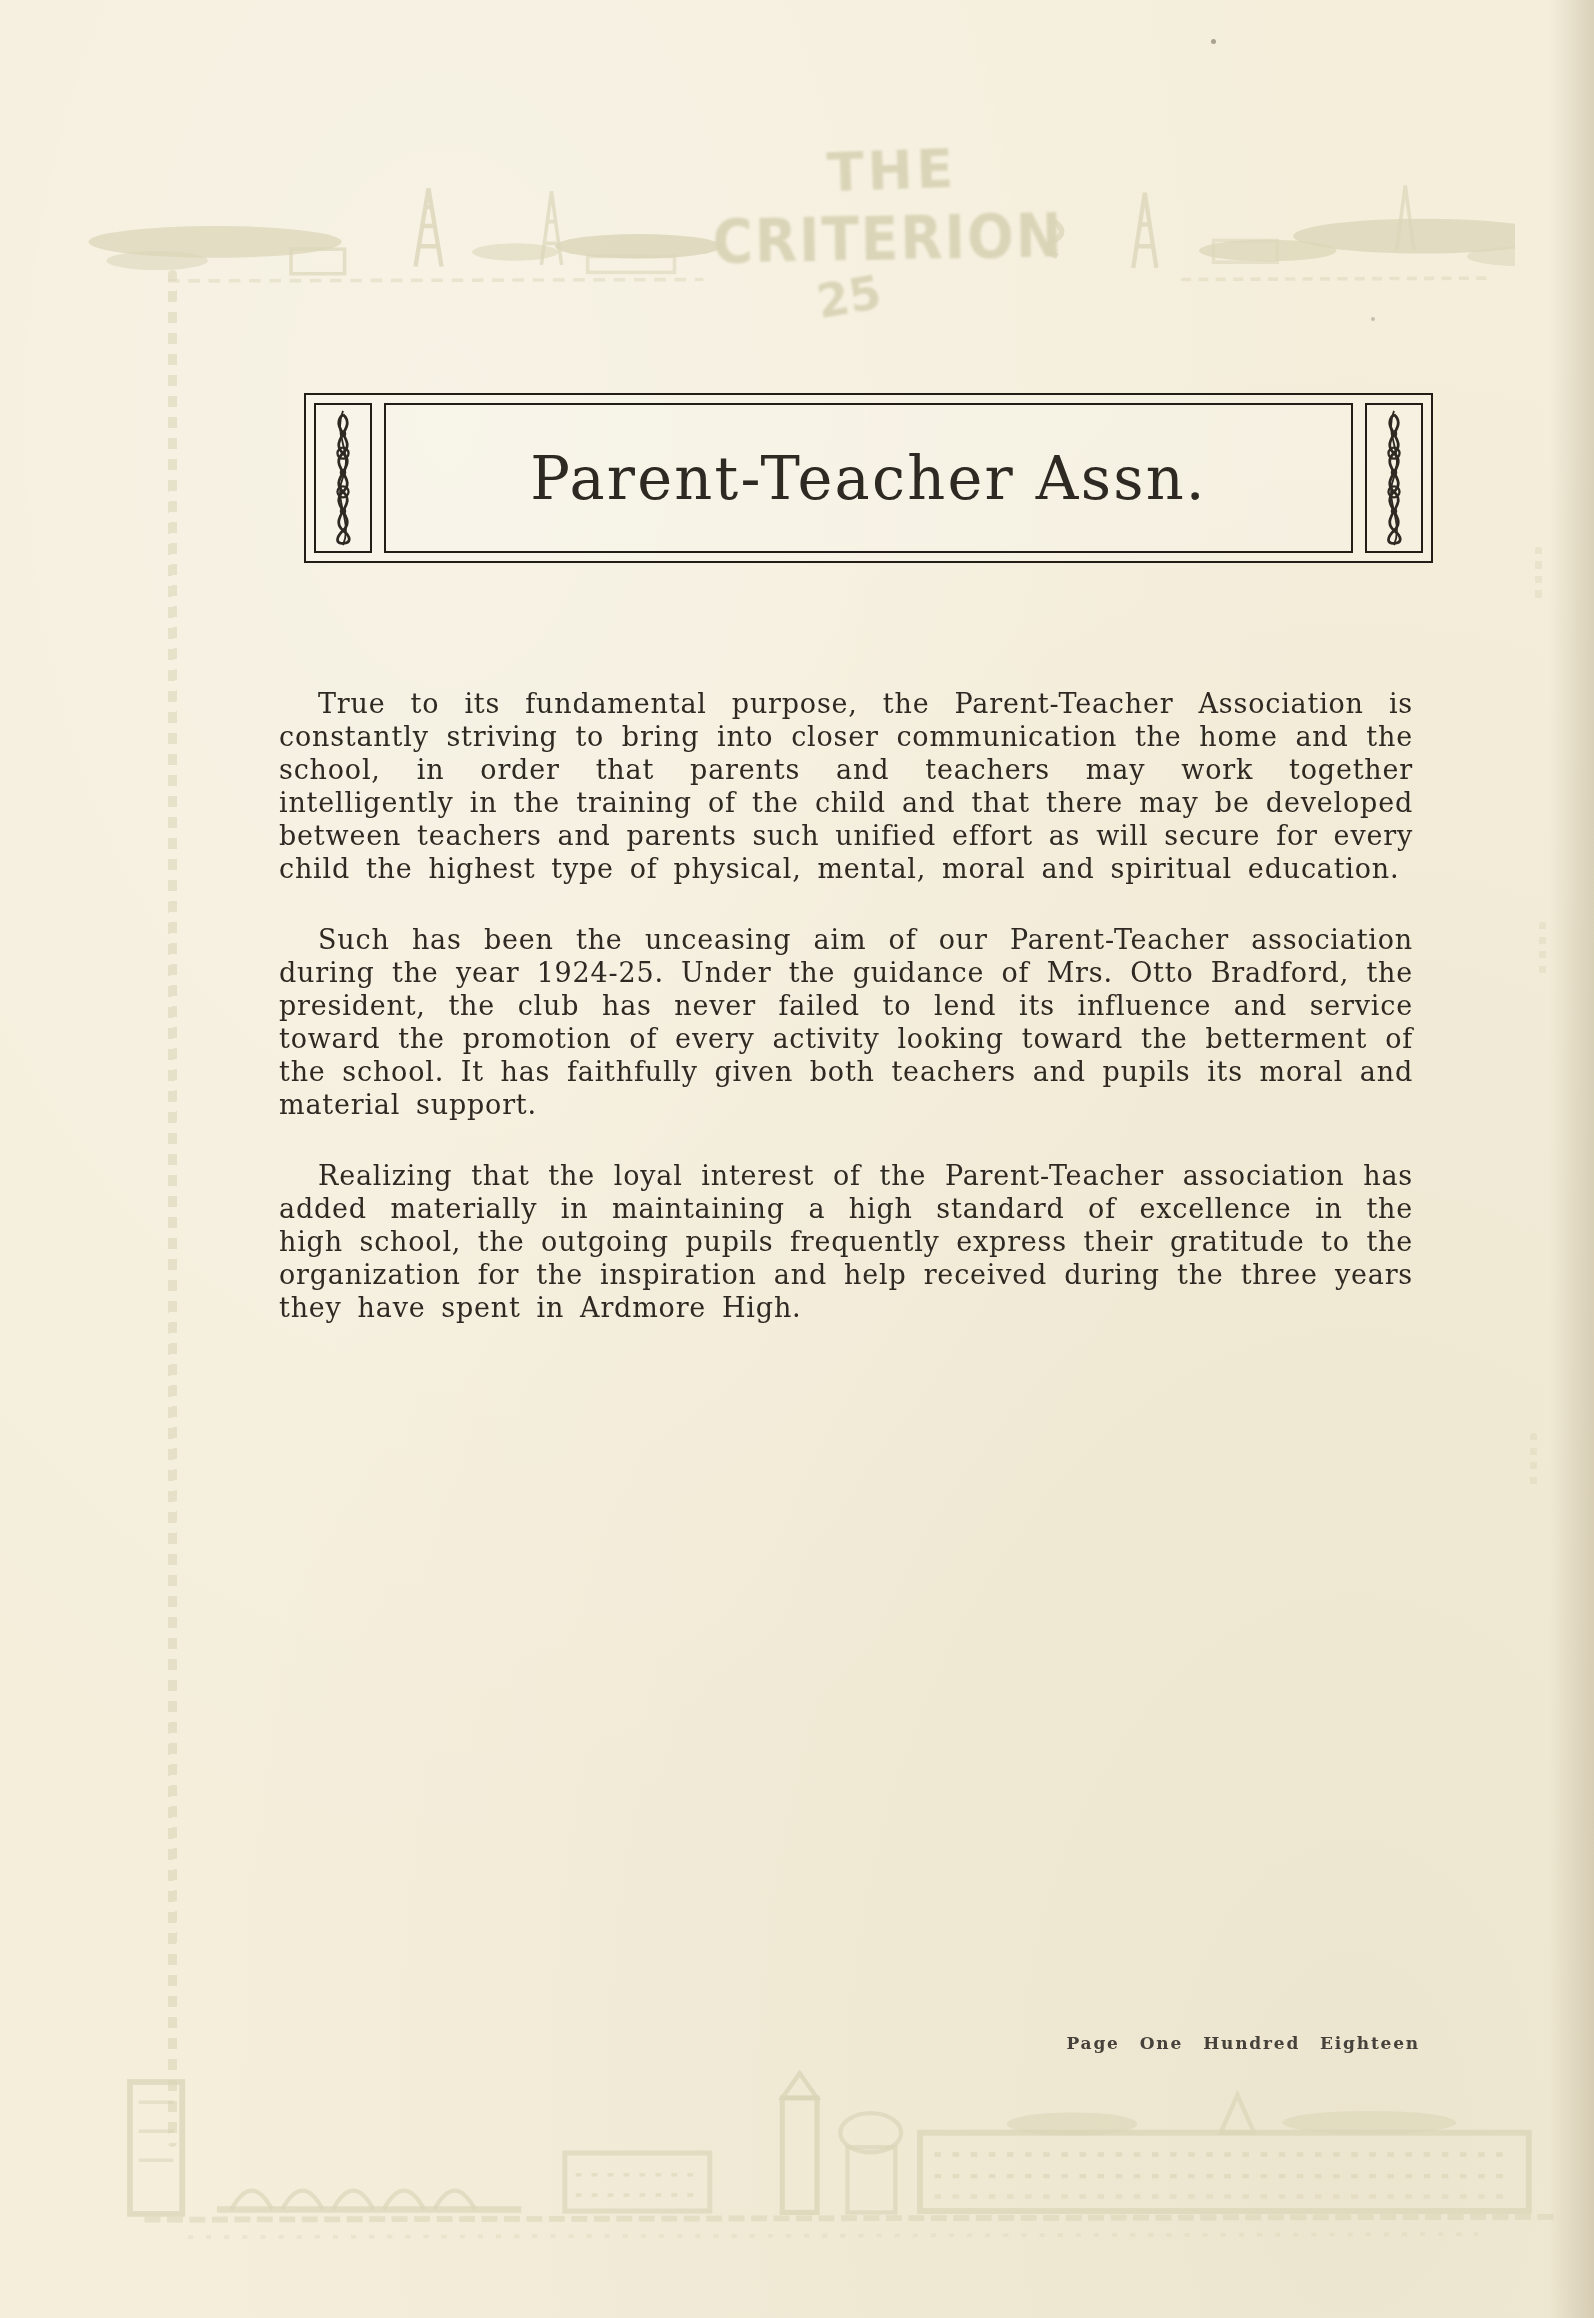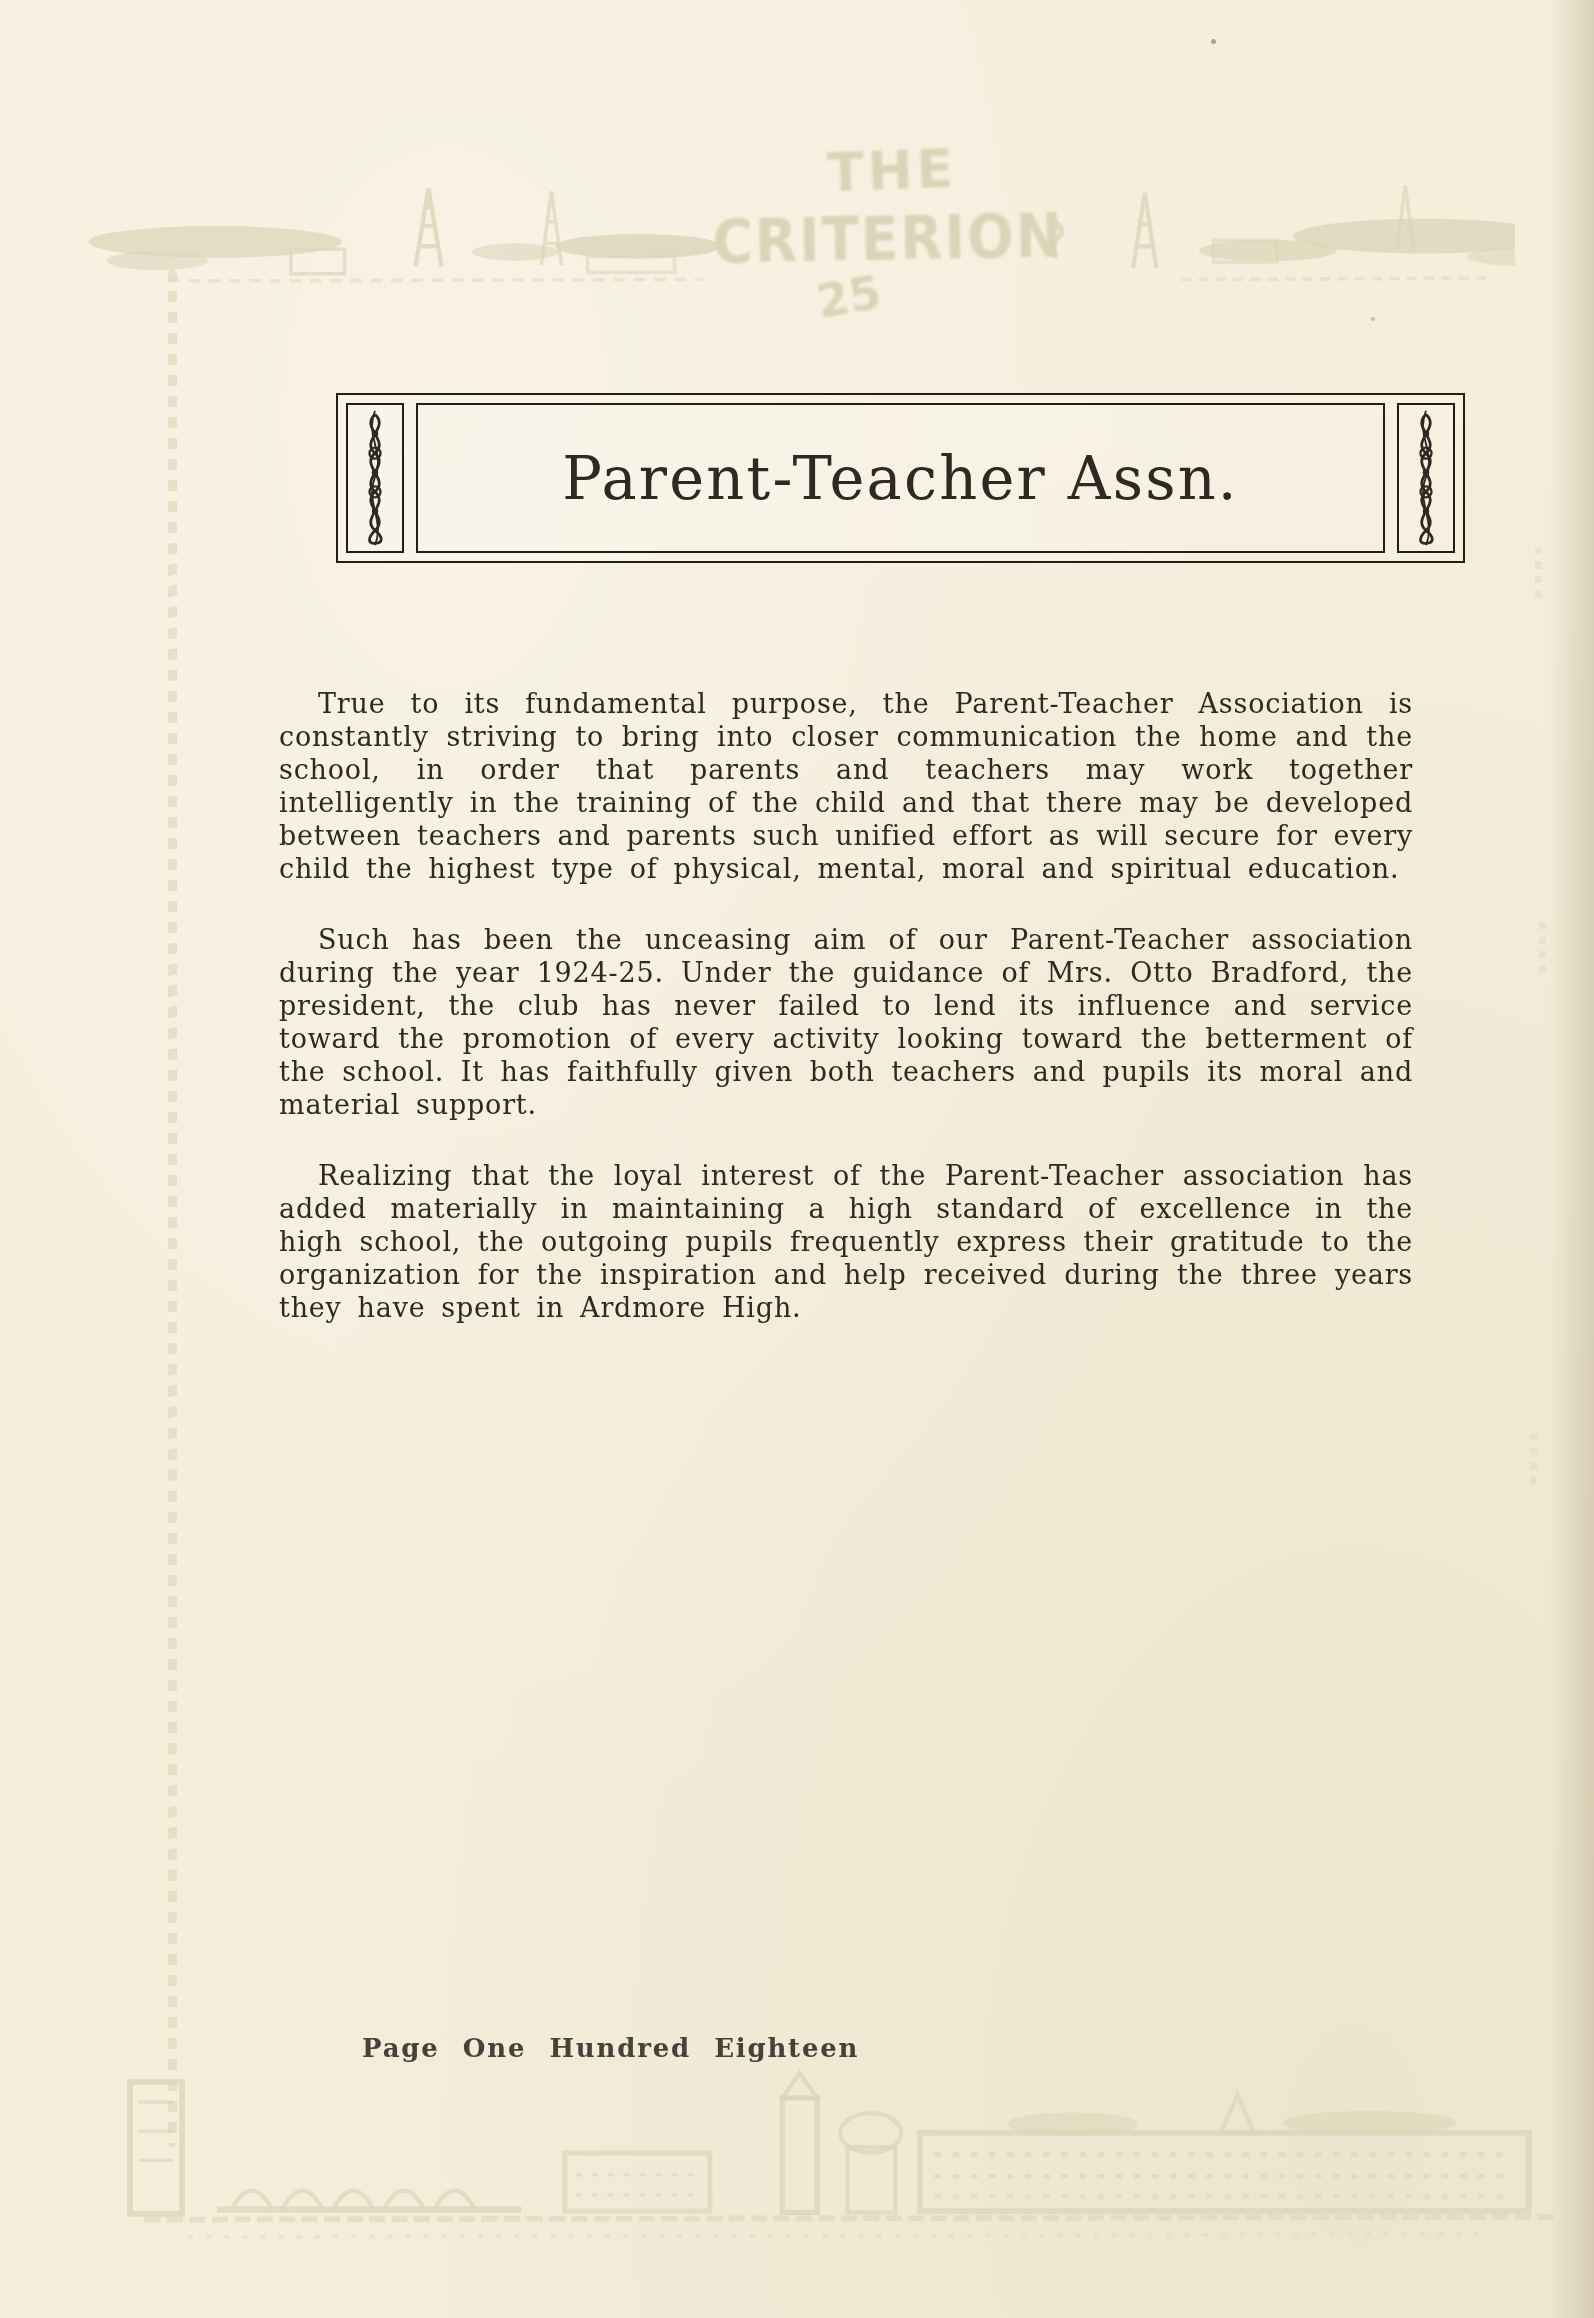--- a/index.html
+++ b/index.html
@@ -52,21 +52,20 @@
   }
   .speck{position:absolute;border-radius:50%;background:#6c6457;}
   .speck-1{left:1211px;top:39px;width:5px;height:5px;opacity:.55;}
   .speck-2{left:1371px;top:317px;width:4.3px;height:4.3px;opacity:.35;}
   
   .banner{
     position:absolute;left:304px;top:393px;width:1129px;height:170px;
     border:2.9px solid var(--border);box-sizing:border-box;
     display:flex;align-items:stretch;gap:11.6px;padding:8px;
     background:rgba(255,255,255,.18);
-    margin-left:32px;
   }
   .ornament{
     width:58px;border:2.2px solid var(--border);box-sizing:border-box;
     display:flex;align-items:center;justify-content:center;color:var(--ink);
   }
   .banner-center{
     flex:1;border:2.2px solid var(--border);box-sizing:border-box;
     display:flex;align-items:center;justify-content:center;
   }
   .page-title{
@@ -75,23 +74,23 @@
   }
   
   .article{
     position:absolute;left:279px;top:687px;width:1134px;
     font-size:27px;line-height:33px;color:var(--ink);
     text-align:justify;letter-spacing:0.8px;word-spacing:6.5px;
   }
   .article p{margin:0 0 38px 0;text-indent:39px;}
   
   .footer{
-    position:absolute;left:362px;top:2033px;width:1058px;text-align:left;
+    position:absolute;left:362px;top:2033px;width:1058px;text-align:right;
     font-family:"DejaVu Serif","Liberation Serif",serif;font-weight:bold;
-    font-size:26px;letter-spacing:1.8px;word-spacing:12.3px;color:#46413a;
+    font-size:17px;letter-spacing:1.8px;word-spacing:12.3px;color:#46413a;
   }
 </style>
 </head>
 <body>
 
 <div class="sheet">
 
   <div>
     <div class="wm wm-the">THE</div>
     <div class="wm wm-criterion">CRITERION</div>

